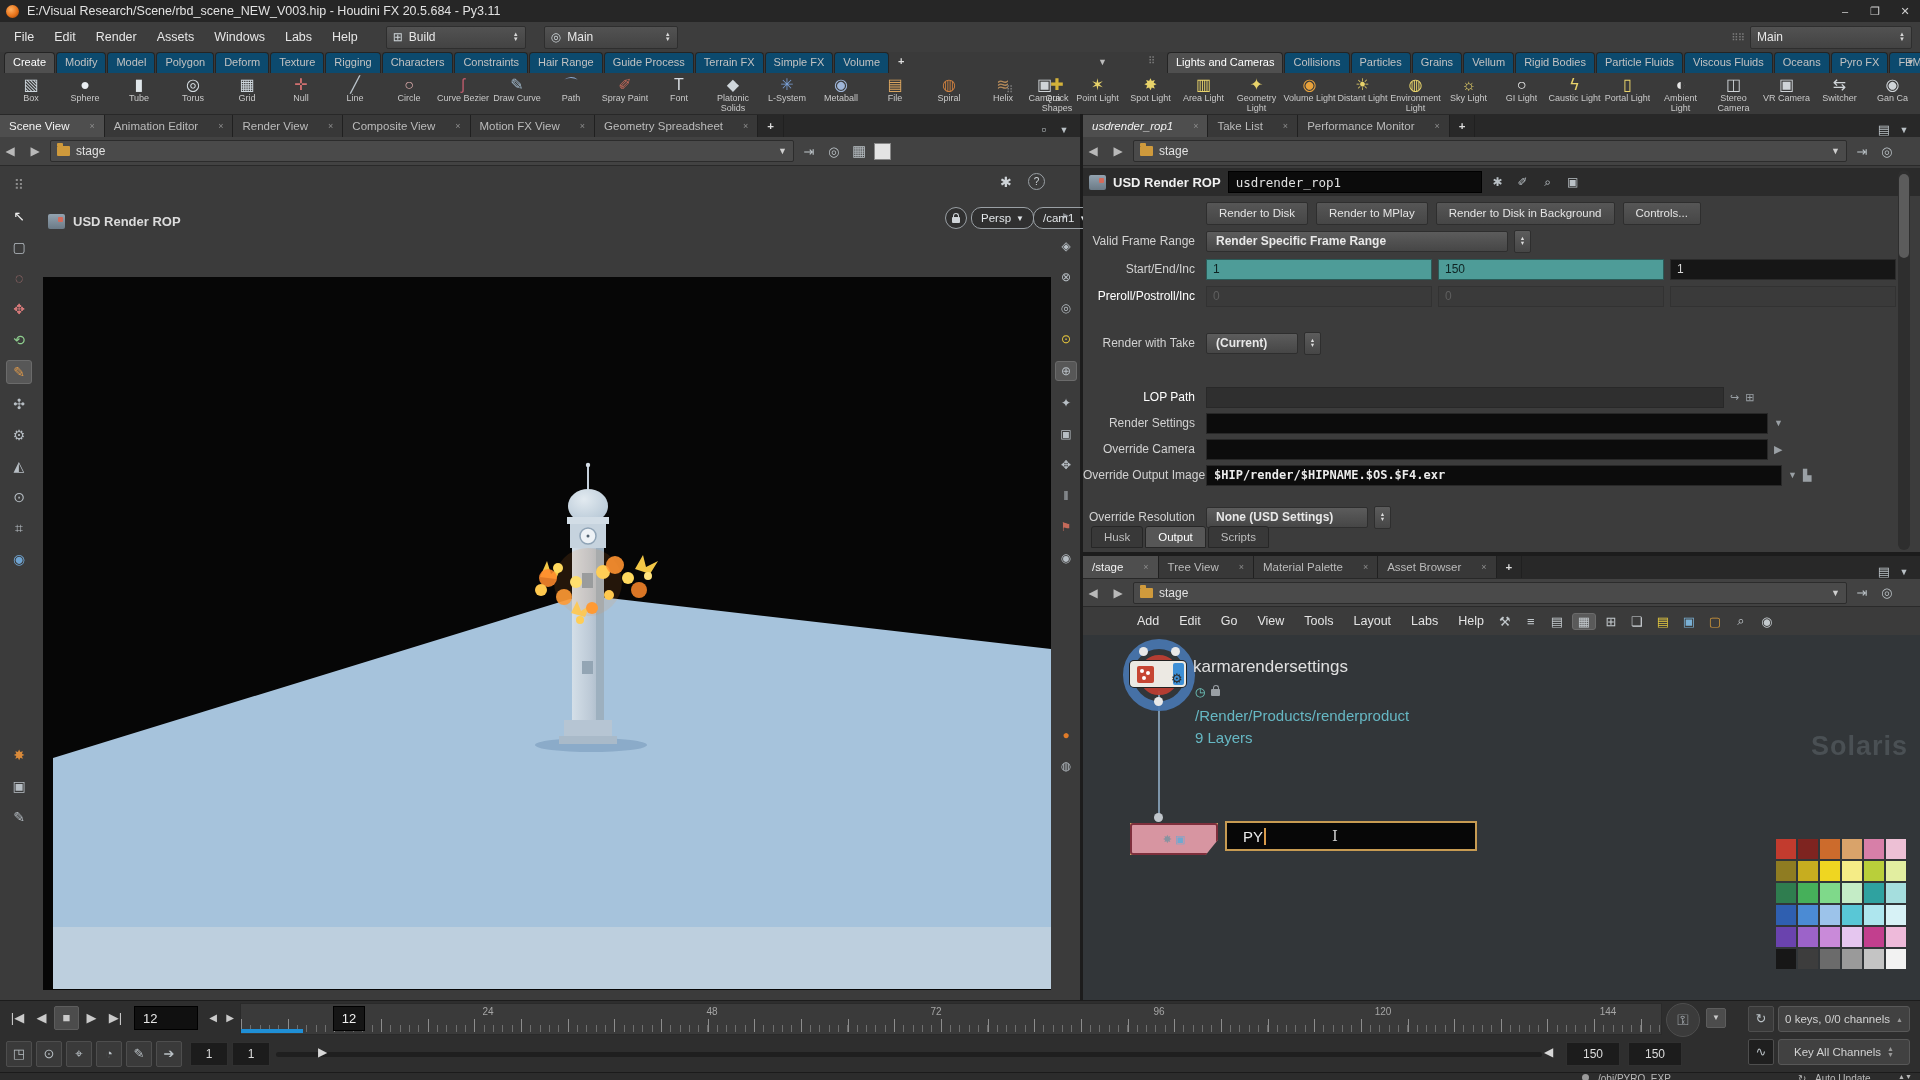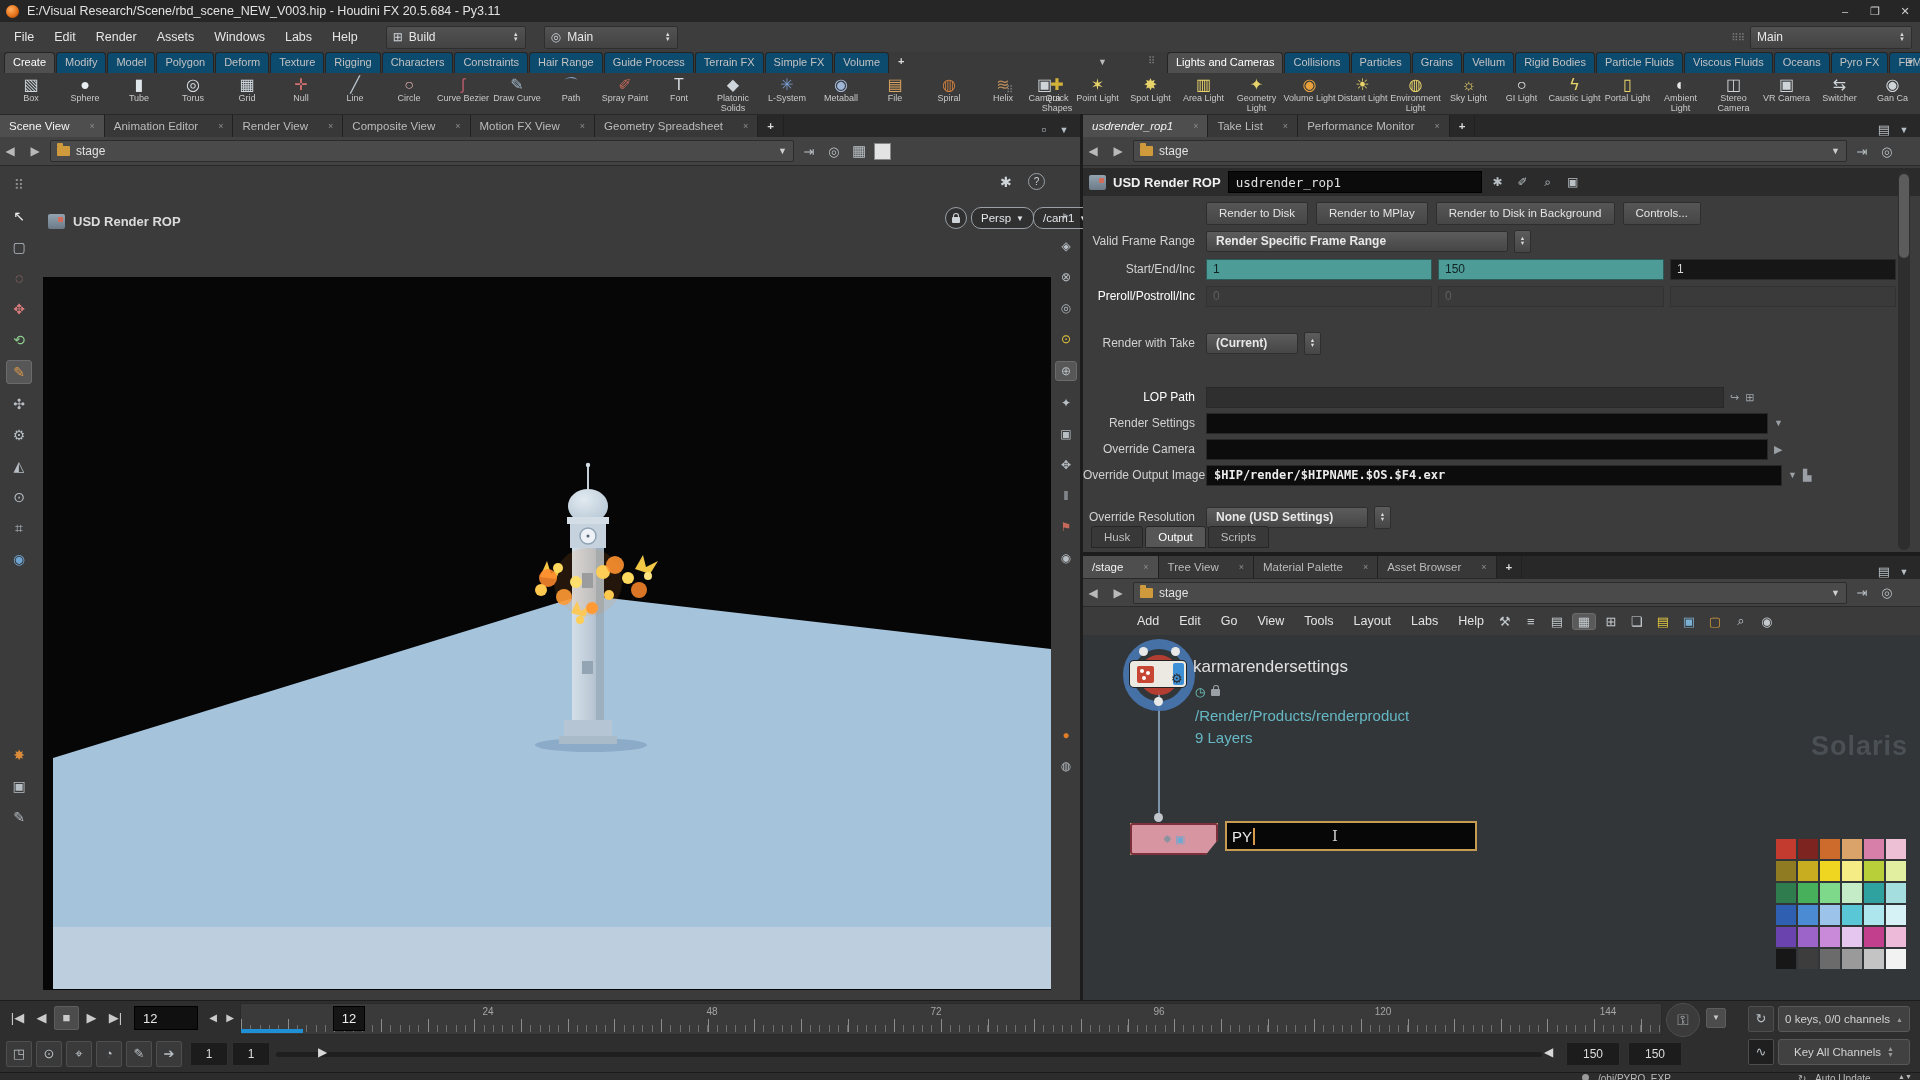--- a/index.html
+++ b/index.html
@@ -107,21 +107,21 @@
   .gearbadge{position:absolute;color:#2c2c2c;font-size:13px}
   .clockbadge{color:#6fc9c0;font-size:12px}
   .lockbadge{width:9px;height:7px;background:#9aa0a5;border-radius:1px;position:relative;display:inline-block}
   .lockbadge::before{content:"";position:absolute;left:1.5px;top:-4px;width:4px;height:3px;border:1.5px solid #9aa0a5;border-bottom:0;border-radius:3px 3px 0 0}
   #nodename{font-size:17px;color:#e0e0e0}
   .tealtxt{font-size:15px;color:#66b8c4}
   #pinknode{width:88px;height:32px;background:#d795a1;border:2px solid #7e2f3c;box-sizing:border-box;border-radius:3px;
             clip-path:polygon(0 0,100% 0,100% 52%,86% 100%,0 100%);display:flex;align-items:center;justify-content:center;gap:3px;
             box-shadow:0 0 0 1px #caa86a}
   #renamebox{width:252px;height:30px;background:#070707;border:2px solid #c79b52;box-sizing:border-box;
-             display:flex;align-items:center;padding-left:5px;color:#ececec;font-size:15px}
+             display:flex;align-items:center;padding-left:16px;color:#ececec;font-size:15px}
   .caret{display:inline-block;width:2px;height:17px;background:#d89a4a;margin-left:1px}
   #ibeam{font-family:"DejaVu Serif",serif;color:#cfcfcf;font-size:15px}
   #solaris{font-size:27px;font-weight:bold;color:#4a5054;letter-spacing:1px}
   #palette{display:grid;grid-template-columns:repeat(6,20px);grid-auto-rows:20px;gap:2px}
   .sw{width:20px;height:20px}
   .wire{position:absolute;width:2px;background:#7d95aa}
   .wiredot{position:absolute;width:9px;height:9px;border-radius:50%;background:#c0c6cb}
   
   #timeline{left:0;top:1000px;width:1920px;height:72px;background:#2e2e2e;border-top:1px solid #1c1c1c}
   .tbtn{width:23px;height:22px;text-align:center;line-height:22px;color:#cacaca;font-size:13px}

